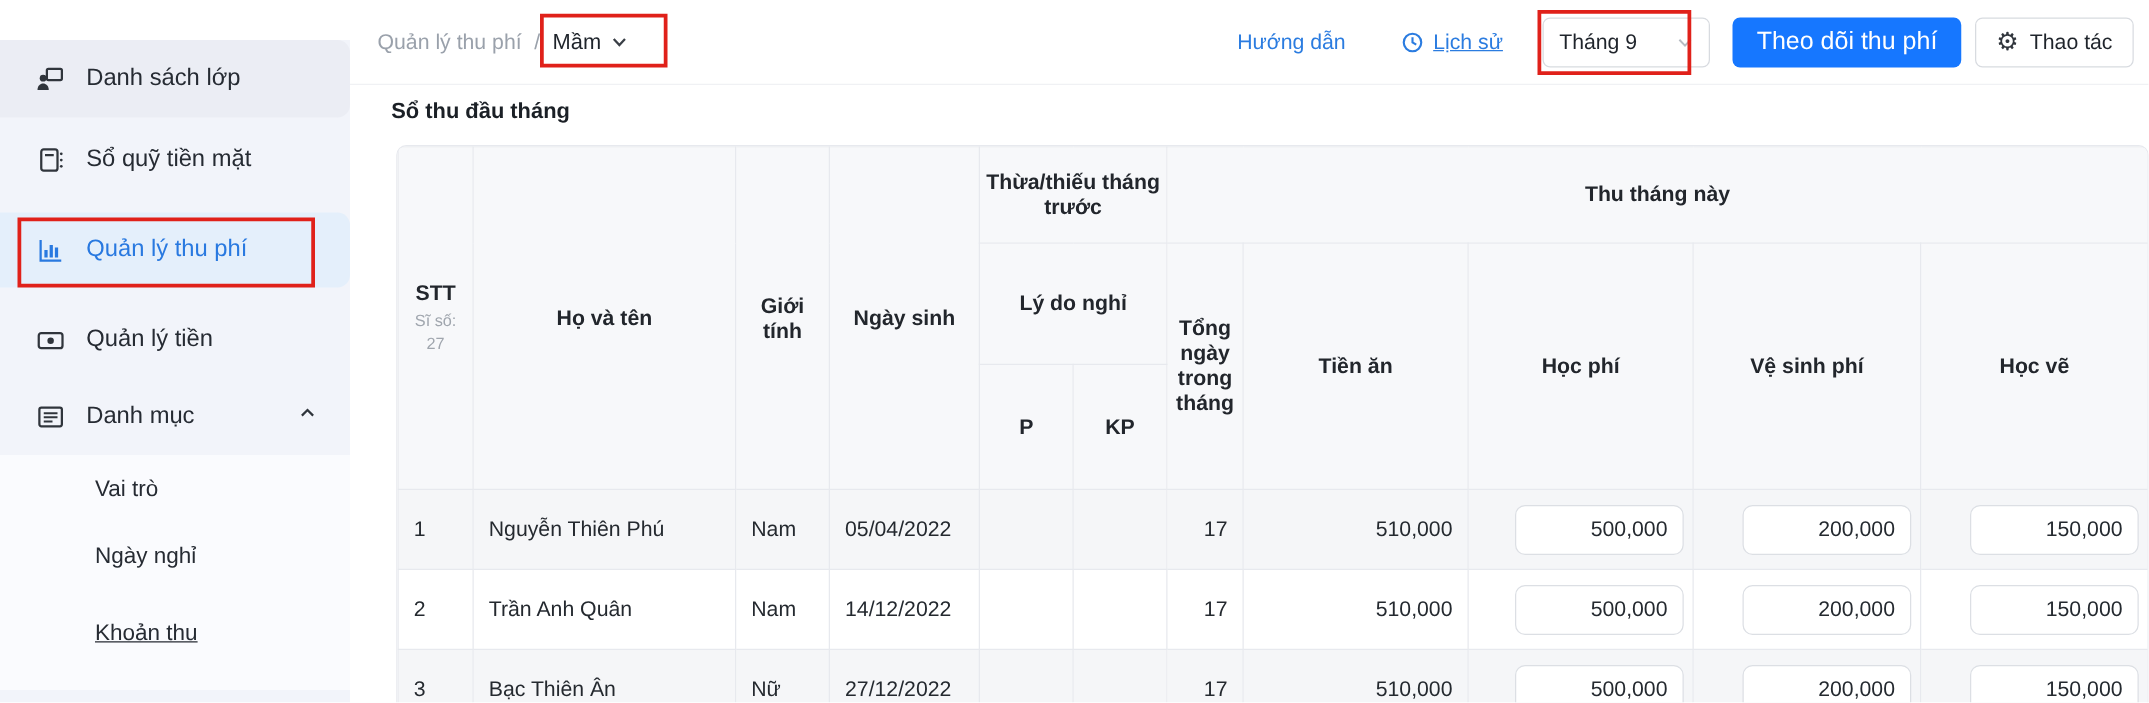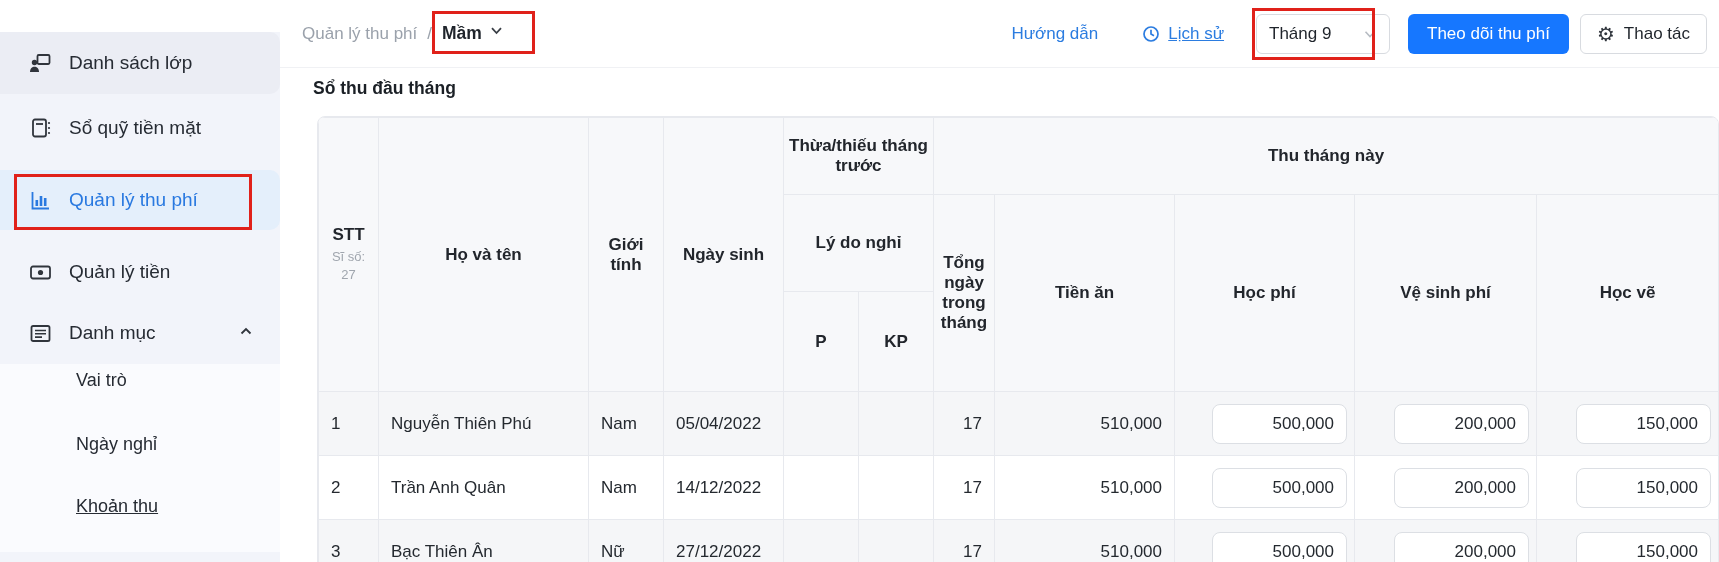--- a/index.html
+++ b/index.html
@@ -21,33 +21,33 @@
 
   
   .annot{position:absolute;border:3px solid #e0211a;pointer-events:none;z-index:9;}
 
   
   .topbar{position:absolute;left:280px;top:0;width:1439px;height:68px;background:#fff;
           border-bottom:1px solid #f0f1f4;display:flex;align-items:center;
           padding:0 12px 0 22px;box-sizing:border-box;}
   .crumb-parent{color:#9aa1ab;font-size:17px;}
   .crumb-sep{color:#9aa1ab;font-size:17px;margin:0 10px;}
-  .crumb-current{position:relative;display:flex;gap:7px;font-size:17.5px;
-                 color:#1f242b;cursor:pointer;font-weight:bold;}
+  .crumb-current{position:relative;display:flex;align-items:center;gap:7px;font-size:17.5px;
+                 color:#1f242b;cursor:pointer;}
   .crumb-current .annot{left:-10px;top:-12px;right:-31px;bottom:-10px;}
   .tb-link{color:#2b7ce0;font-size:17px;text-decoration:none;display:flex;align-items:center;gap:8px;cursor:pointer;}
   .guide{margin-left:auto;}
   .history{margin-left:44px;text-decoration:underline;}
   .month-select{position:relative;margin-left:32px;width:134px;height:40px;background:#fff;
                 border:1px solid #d8dbe0;border-radius:6px;display:flex;align-items:center;
                 justify-content:space-between;padding:0 12px;box-sizing:border-box;
                 font-size:17px;color:#1f242b;cursor:pointer;}
   .month-select .annot{left:-5px;top:-7px;right:14px;bottom:-7px;}
   .btn-primary{margin-left:18px;height:40px;padding:0 19px;background:#1677ff;color:#fff;
-               border:none;border-radius:6px;font-size:17px;font-family:inherit;cursor:pointer;}
+               border:none;border-radius:6px;font-size:20px;font-family:inherit;cursor:pointer;}
   .btn-plain{margin-left:11px;height:40px;padding:0 16px;background:#fff;color:#1f242b;
              border:1px solid #d8dbe0;border-radius:6px;font-size:17px;font-family:inherit;
              display:flex;align-items:center;gap:9px;cursor:pointer;}
   .gear{font-size:20px;line-height:1;color:#30353c;}
 
   
   .main{position:absolute;left:280px;top:68px;width:1439px;height:494px;background:#fff;}
   .page-title{position:absolute;left:33px;top:10px;font-size:17.5px;font-weight:bold;color:#1b2026;}
   .table-wrap{position:absolute;left:37px;top:48px;width:1400px;border:1px solid #e7e9ee;
               border-radius:8px 8px 0 0;overflow:hidden;background:#fff;}
@@ -125,21 +125,21 @@
       </span>
       <span>Danh mục</span>
       <span class="chev">
         <svg width="16" height="16" viewBox="0 0 16 16">
             <path d="M3.5 10.5 8 6l4.5 4.5" fill="none" stroke="#30353c" stroke-width="1.8"></path>
           </svg>
       </span>
     </div>
 
     <div class="submenu-bg">
-      <div class="sub-item" style="top:-6px;">
+      <div class="sub-item" style="top:-6px;align-items:flex-end;">
         <span>Vai trò</span>
       </div>
       <div class="sub-item" style="top:58px;">
         <span>Ngày nghỉ</span>
       </div>
       <div class="sub-item" style="top:120px;text-decoration:underline;">
         <span>Khoản thu</span>
       </div>
     </div>
 

